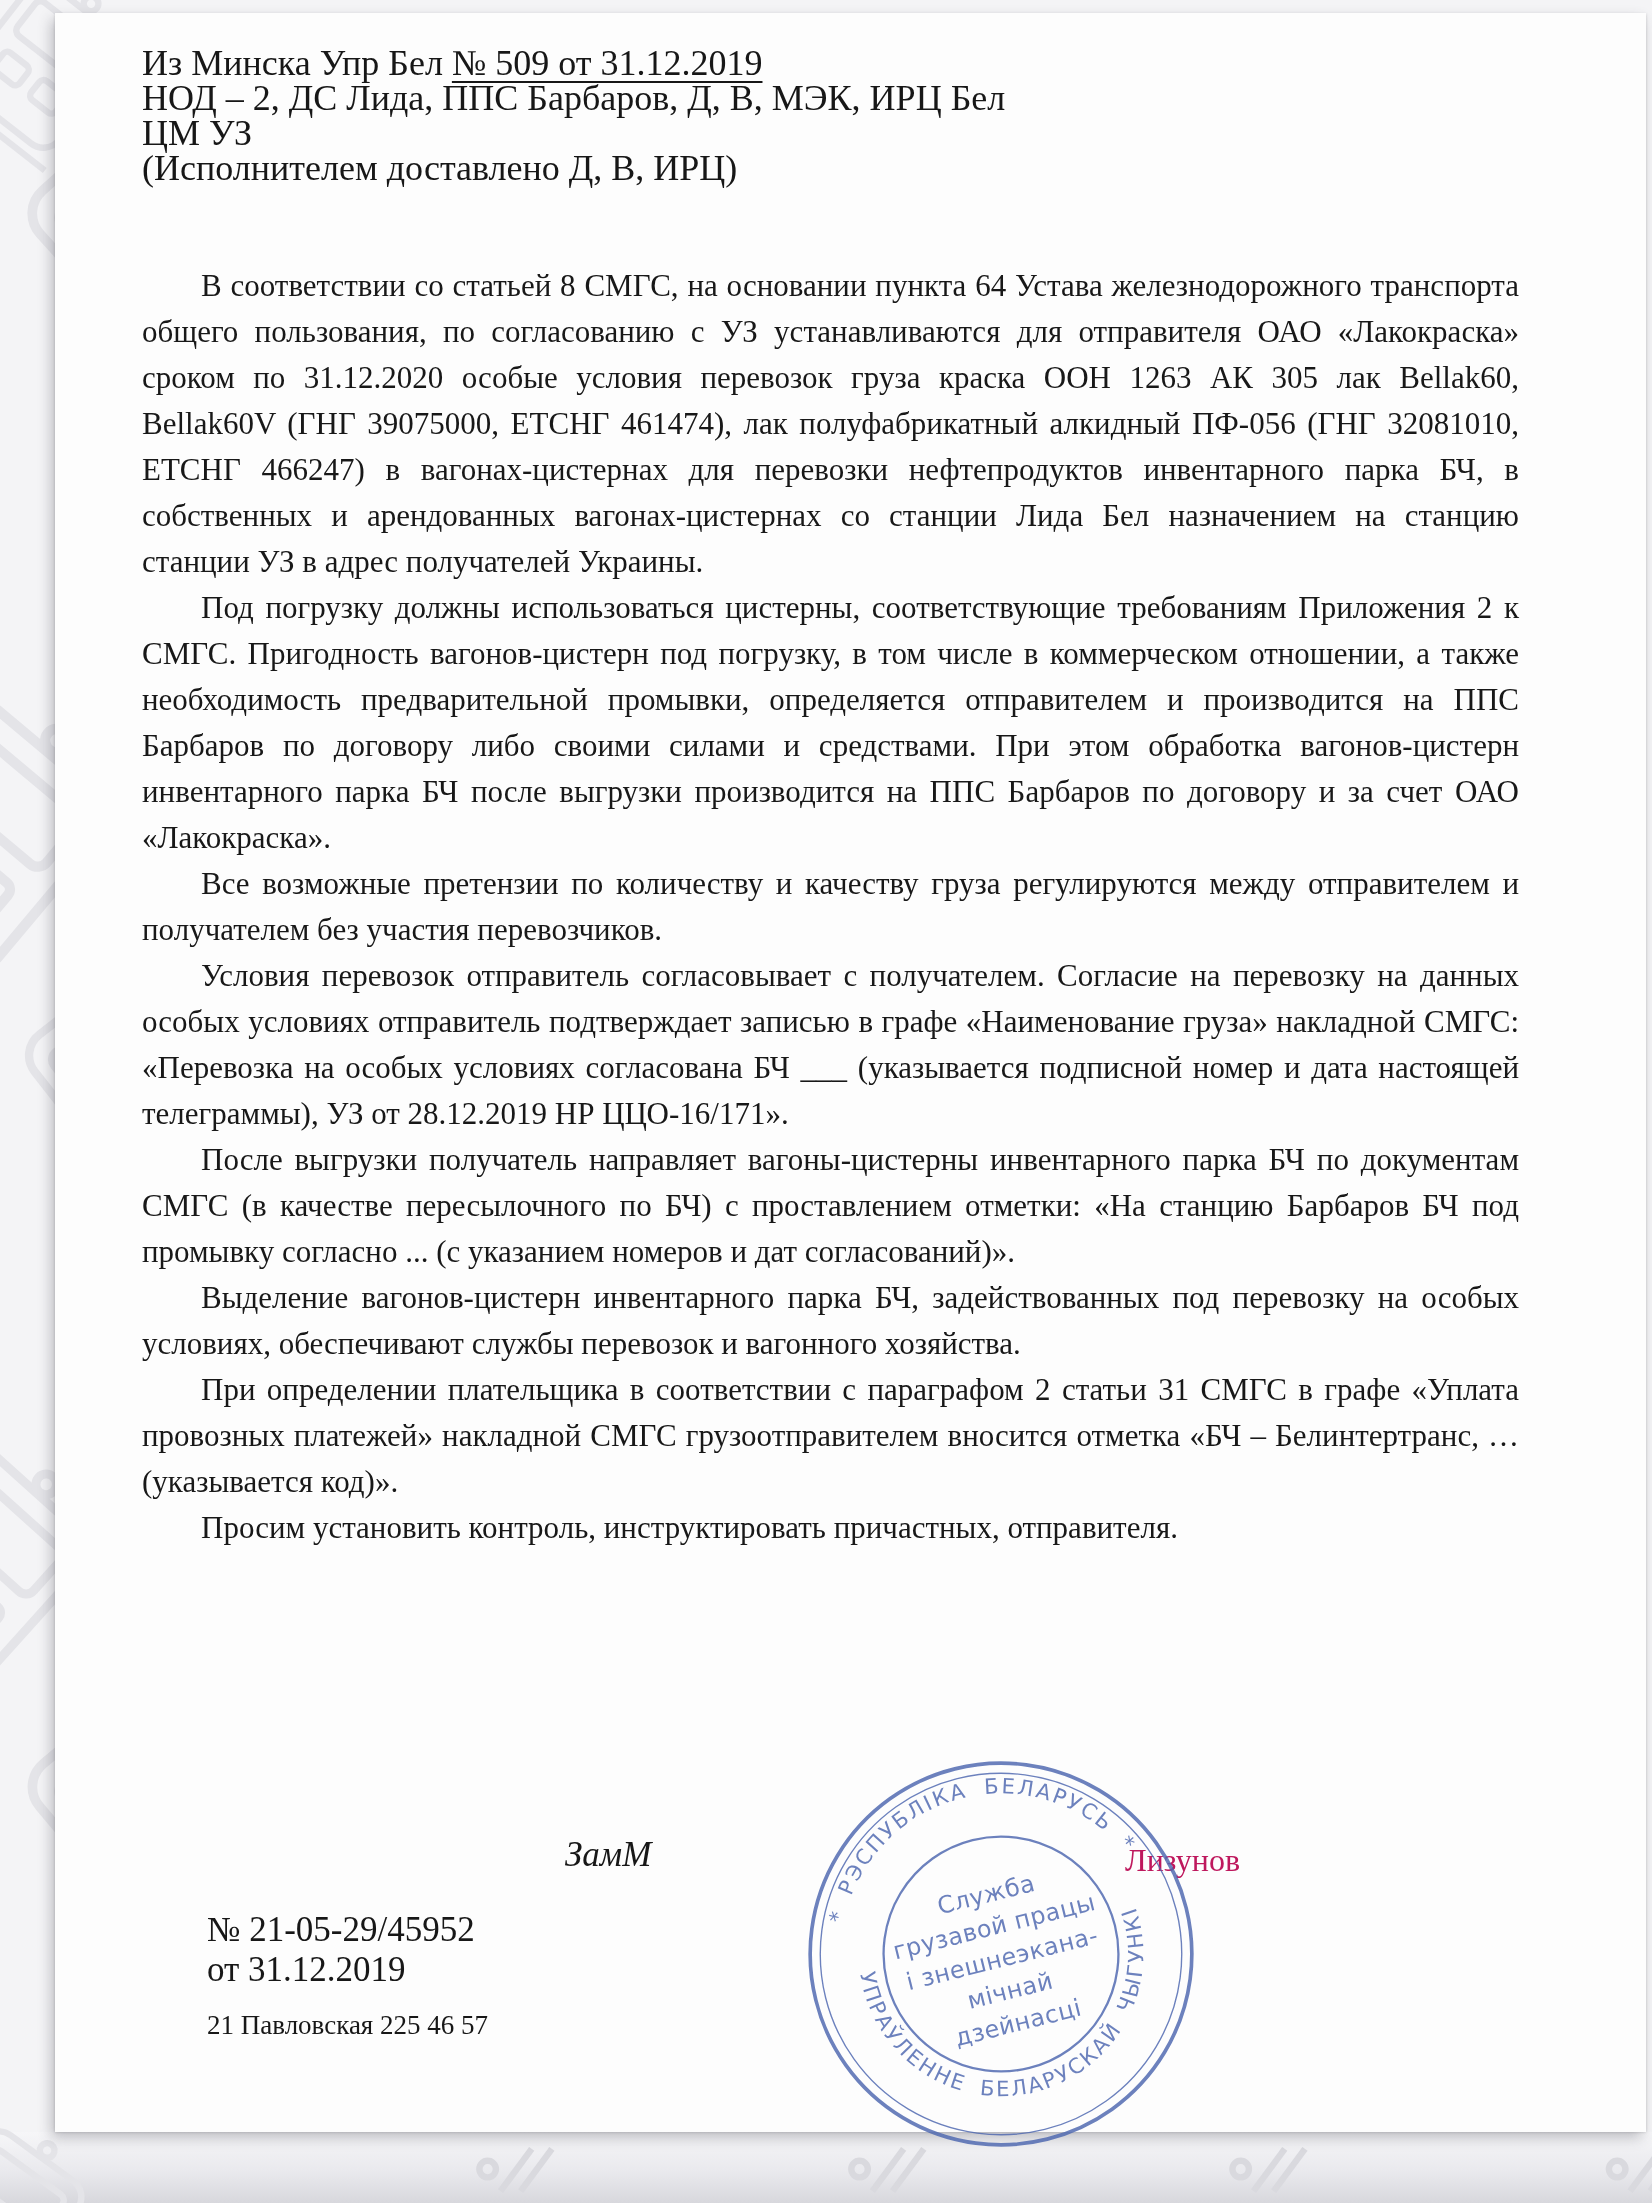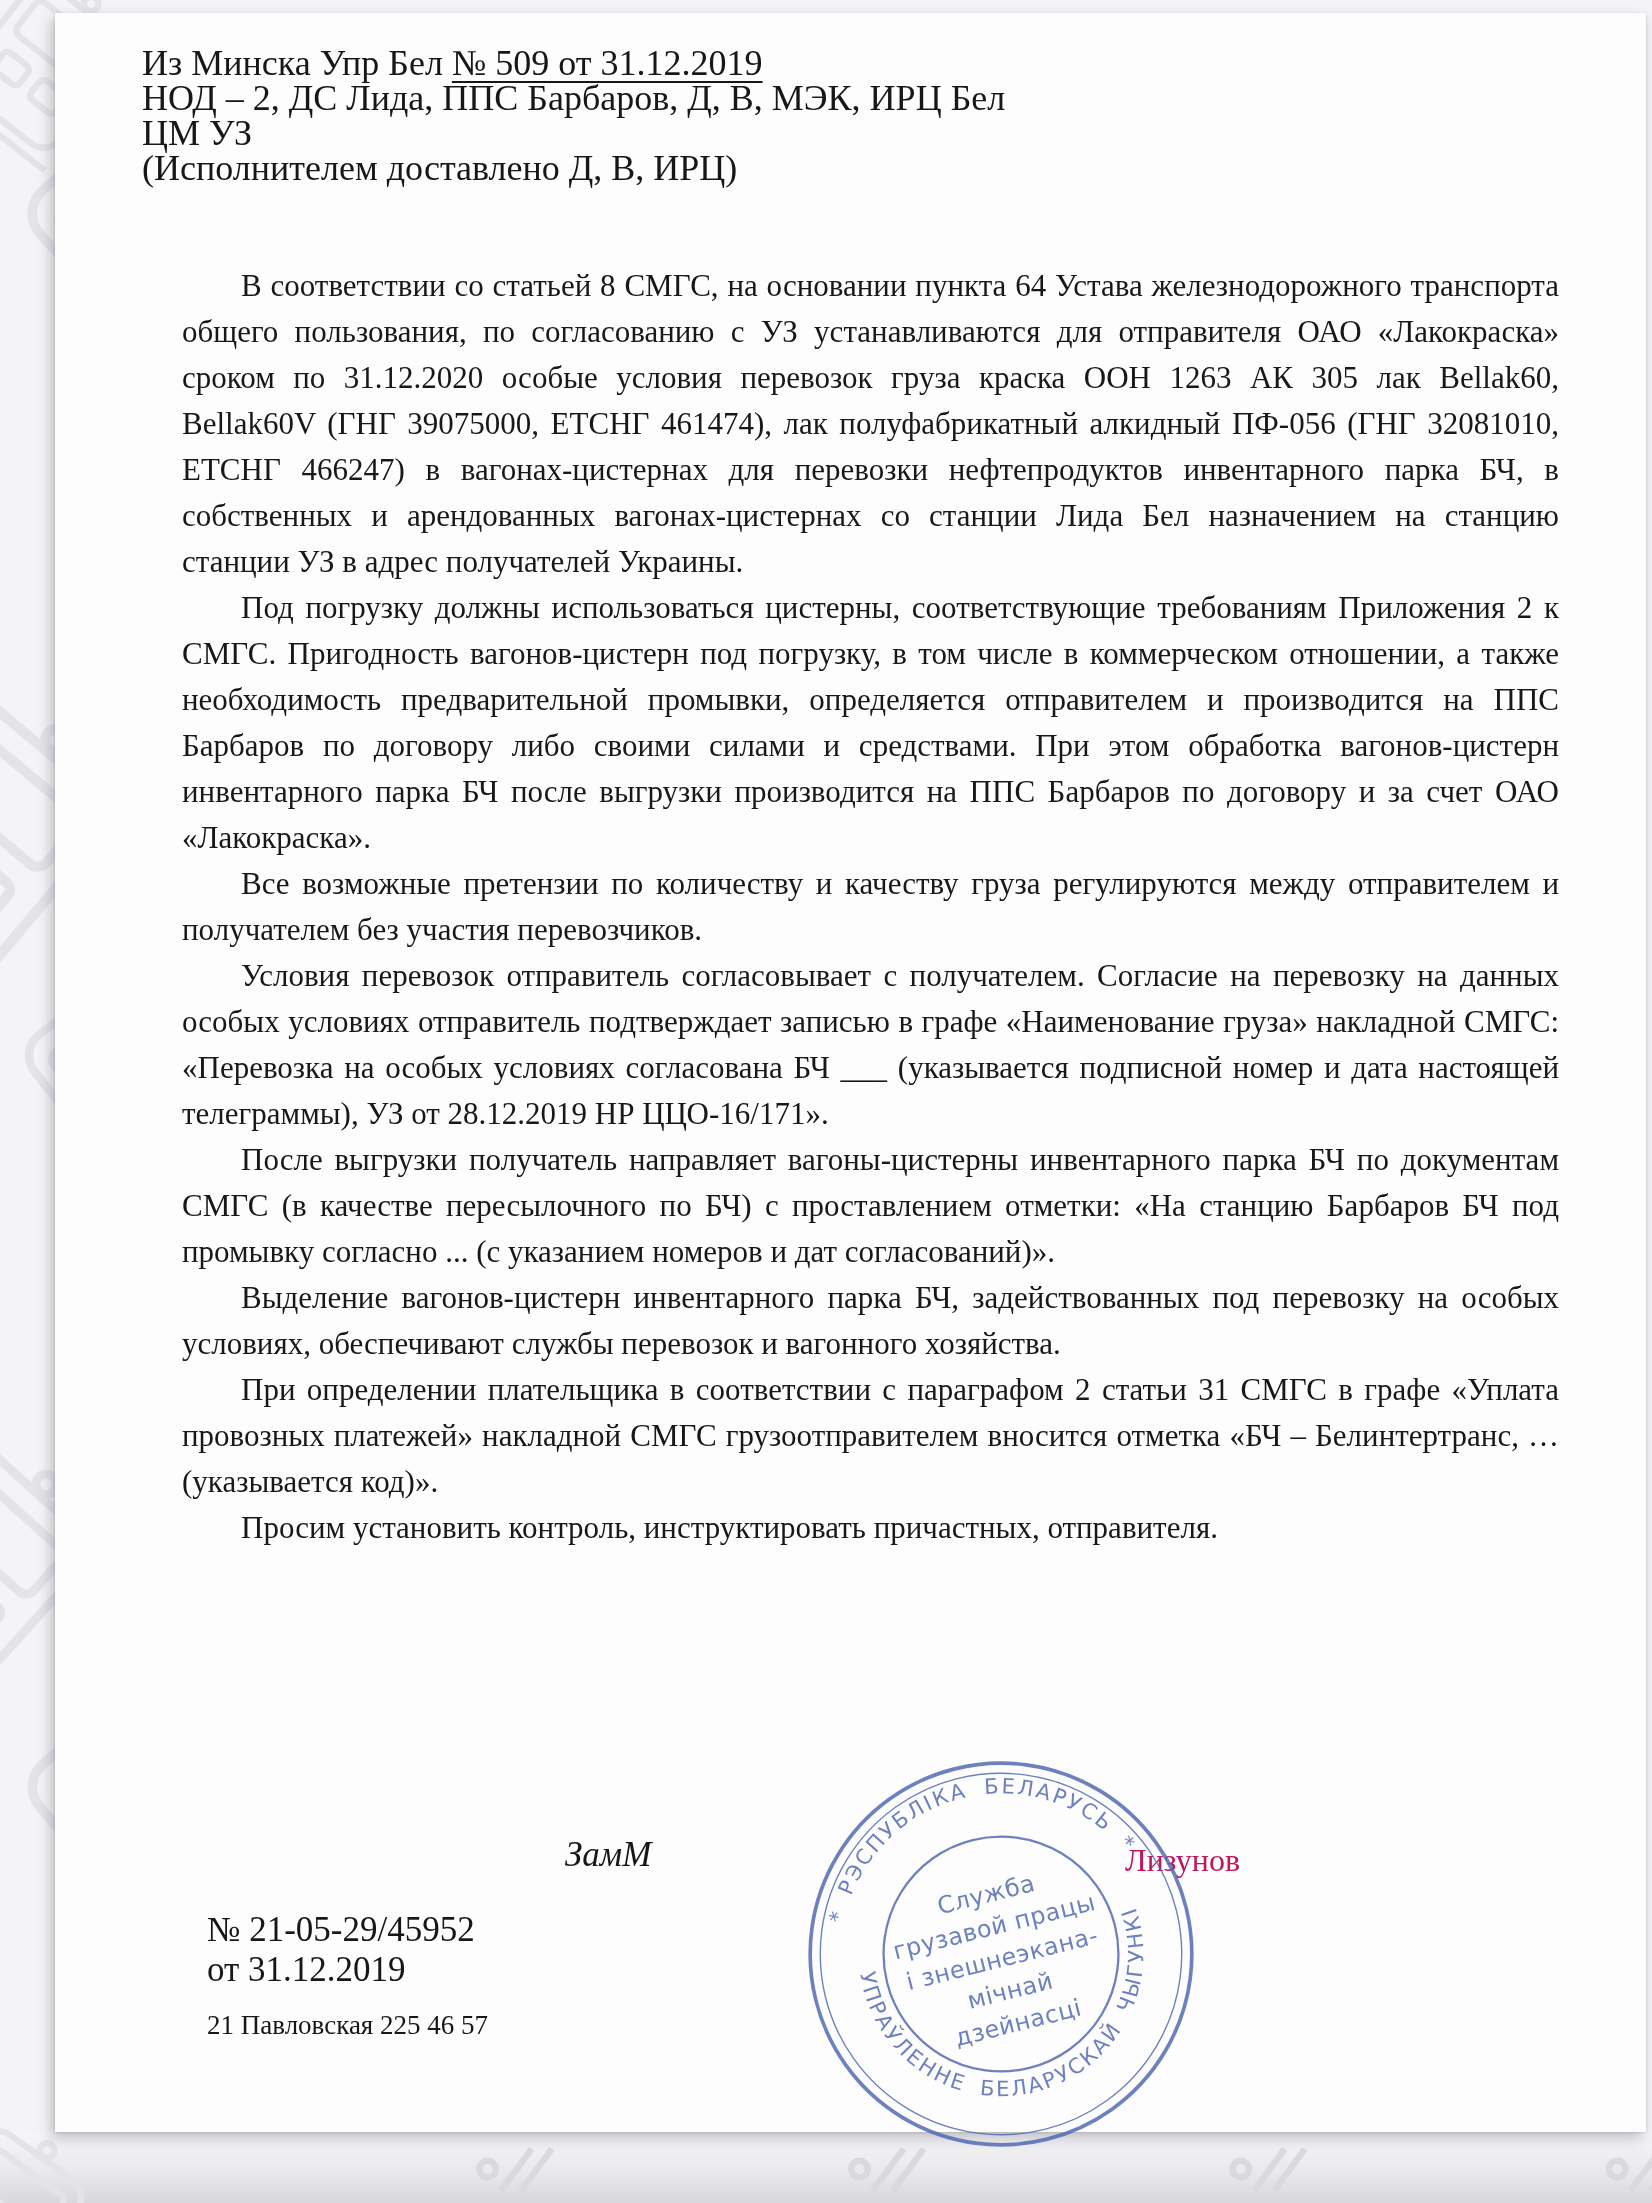--- a/index.html
+++ b/index.html
@@ -8,21 +8,21 @@
   .bottom-shade{position:absolute;left:0;top:2132px;width:1653px;height:72px;
     background:linear-gradient(#f6f6f8 0%,#e9e9ed 55%,#d7d7dc 100%);}
   .watermark{position:absolute;left:0;top:0;width:1653px;height:2204px;}
   .page{position:absolute;left:55px;top:13px;width:1591px;height:2119px;background:#fdfdfd;
     box-shadow:-3.7px 5.5px 13px rgba(55,55,70,.30), 0 0.9px 2.8px rgba(0,0,0,.18);}
   .doc-header{position:absolute;left:87px;top:33px;width:1396px;
     font-family:"Liberation Serif",serif;font-size:36px;line-height:35px;color:#171717;}
   .u{text-decoration:underline;text-underline-offset:5.5px;text-decoration-thickness:1.8px;}
   .document-body{position:absolute;left:87px;top:250px;width:1377px;
     font-family:"Liberation Serif",serif;font-size:31px;line-height:46px;
-    color:#181818;text-align:justify;margin-left:40px;}
+    color:#181818;text-align:justify;}
   .para{margin:0;text-indent:59px;}
   .sig-zamm{position:absolute;left:510px;top:1822px;font-family:"Liberation Serif",serif;
     font-size:35px;color:#171717;font-style:italic;}
   .sig-name{position:absolute;left:1070px;top:1829px;font-family:Liberation Serif, serif;
     font-size:32px;color:#be185d;}
   .footer{position:absolute;left:152px;top:1897px;font-family:"Liberation Serif",serif;color:#171717;}
   .footer .ref{font-size:35px;line-height:40px;}
   .footer .contact{font-size:27px;line-height:31px;margin-top:20px;}
   .stamp{position:absolute;left:735px;top:1730px;width:422px;height:422px;
     transform:rotate(-14deg);opacity:.82;}

